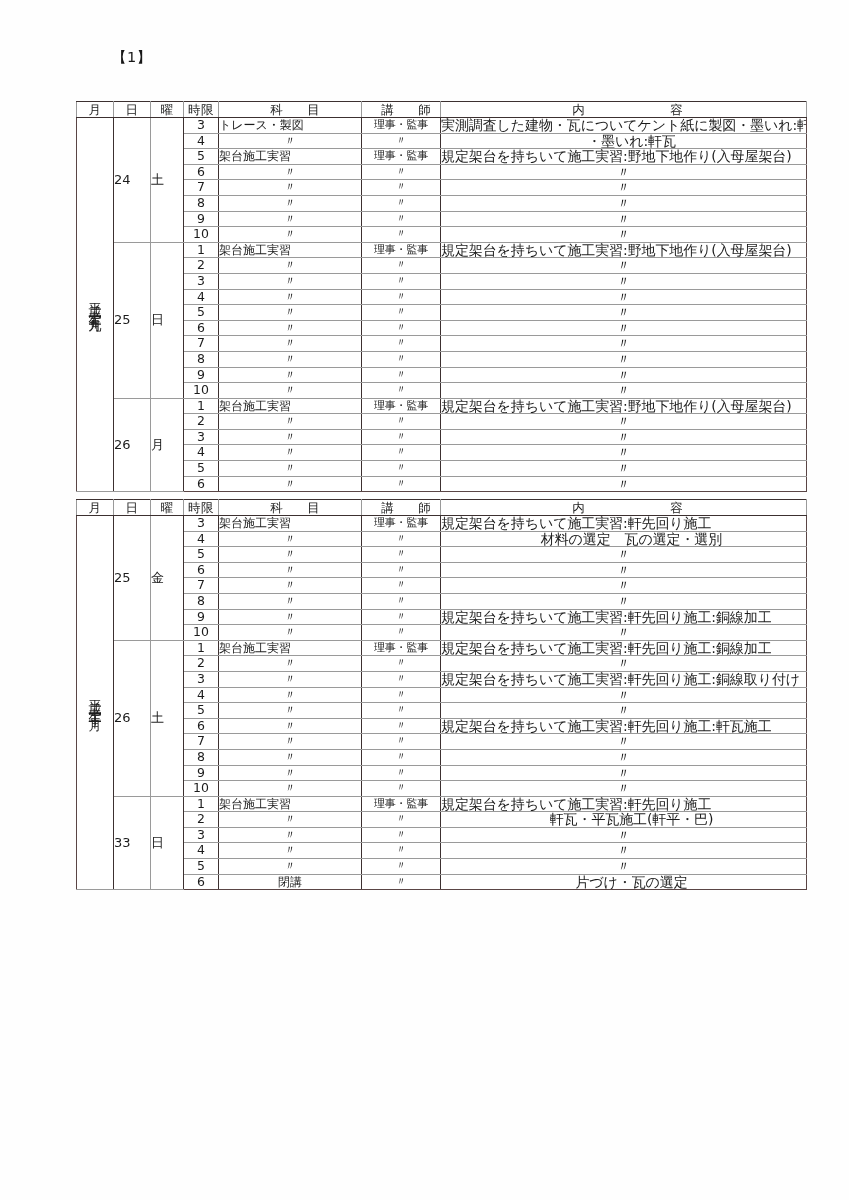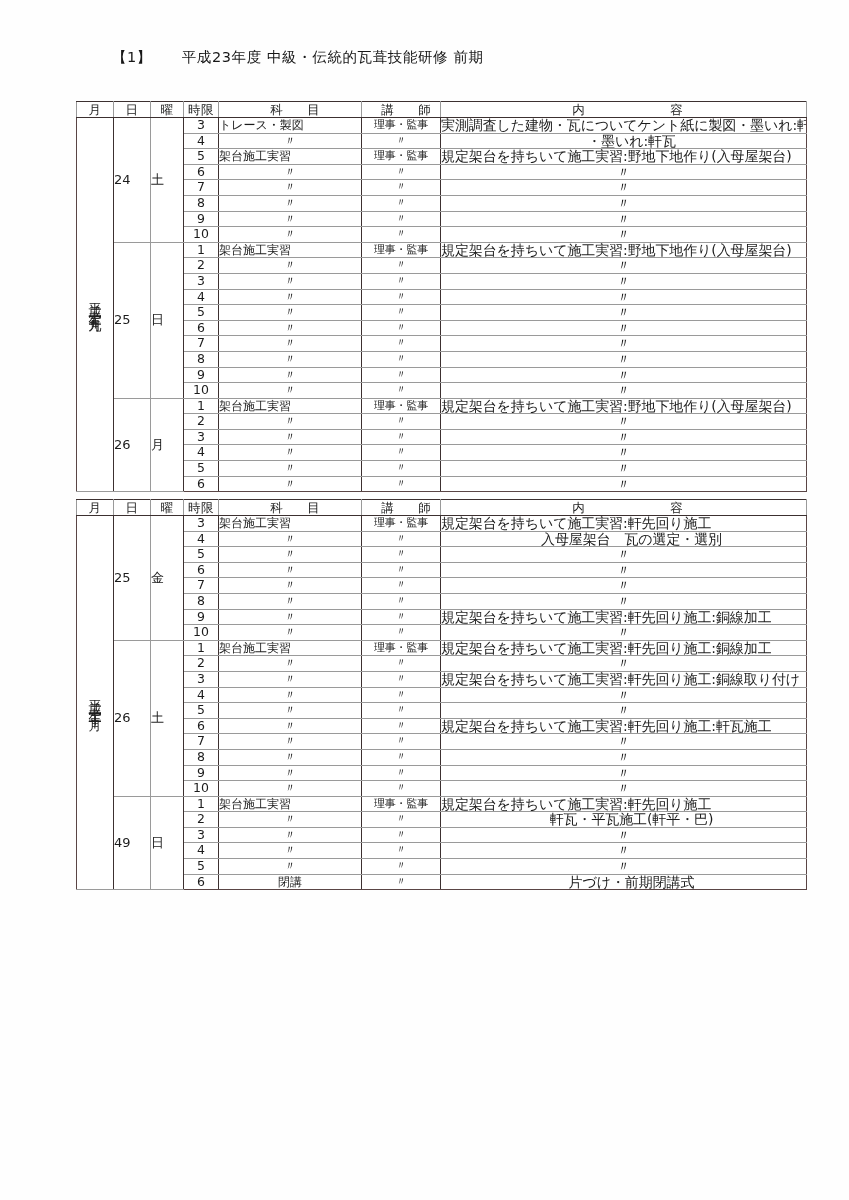--- a/index.html
+++ b/index.html
@@ -152,21 +152,20 @@
   tr.block-start > td { border-top: 1.5px solid #3c3030; }
   tr.table-last  > td { border-bottom: 1.6px solid #5a4545; }
 </style>
 </head>
 <body>
 
 <div class="page">
 
   <div class="title-row">
     <span class="title-tag">【1】</span>
-    <span class="title-text">平成23年度  中級・伝統的瓦葺技能研修  前期</span>
   </div>
 
   <table class="sched-table" id="table-1">
     <colgroup>
       <col class="c-month">
         <col class="c-day">
         <col class="c-dow">
         <col class="c-per">
       <col class="c-sub">
         <col class="c-inst">
@@ -366,21 +365,21 @@
           <td class="dow-cell" rowspan="8">金</td>
           <td class="per-cell">3</td>
           <td class="sub-cell">架台施工実習</td>
           <td class="inst-cell">理事・監事</td>
           <td class="cont-cell">規定架台を持ちいて施工実習:軒先回り施工</td>
         </tr>
         <tr>
           <td class="per-cell">4</td>
           <td class="sub-cell ditto">〃</td>
           <td class="inst-cell">〃</td>
-          <td class="cont-cell center">入母屋架台　瓦の選定・選別</td>
+          <td class="cont-cell center">材料の選定　瓦の選定・選別</td>
         </tr>
         <tr>
           <td class="per-cell">5</td>
           <td class="sub-cell ditto">〃</td>
           <td class="inst-cell">〃</td>
           <td class="cont-cell ditto">〃</td>
         </tr>
         <tr>
           <td class="per-cell">6</td>
           <td class="sub-cell ditto">〃</td>
@@ -467,21 +466,21 @@
           <td class="inst-cell">〃</td>
           <td class="cont-cell ditto">〃</td>
         </tr>
         <tr>
           <td class="per-cell">10</td>
           <td class="sub-cell ditto">〃</td>
           <td class="inst-cell">〃</td>
           <td class="cont-cell ditto">〃</td>
         </tr>
         <tr class="block-start">
-          <td class="day-cell" rowspan="6">49</td>
+          <td class="day-cell" rowspan="6">33</td>
           <td class="dow-cell" rowspan="6">日</td>
           <td class="per-cell">1</td>
           <td class="sub-cell">架台施工実習</td>
           <td class="inst-cell">理事・監事</td>
           <td class="cont-cell">規定架台を持ちいて施工実習:軒先回り施工</td>
         </tr>
         <tr>
           <td class="per-cell">2</td>
           <td class="sub-cell ditto">〃</td>
           <td class="inst-cell">〃</td>
@@ -502,18 +501,18 @@
         <tr>
           <td class="per-cell">5</td>
           <td class="sub-cell ditto">〃</td>
           <td class="inst-cell">〃</td>
           <td class="cont-cell ditto">〃</td>
         </tr>
         <tr class="table-last">
           <td class="per-cell">6</td>
           <td class="sub-cell ditto">閉講</td>
           <td class="inst-cell">〃</td>
-          <td class="cont-cell center">片づけ・前期閉講式</td>
+          <td class="cont-cell center">片づけ・瓦の選定</td>
         </tr>
       </tbody>
   </table>
 
 </div>
 
 </body></html>

